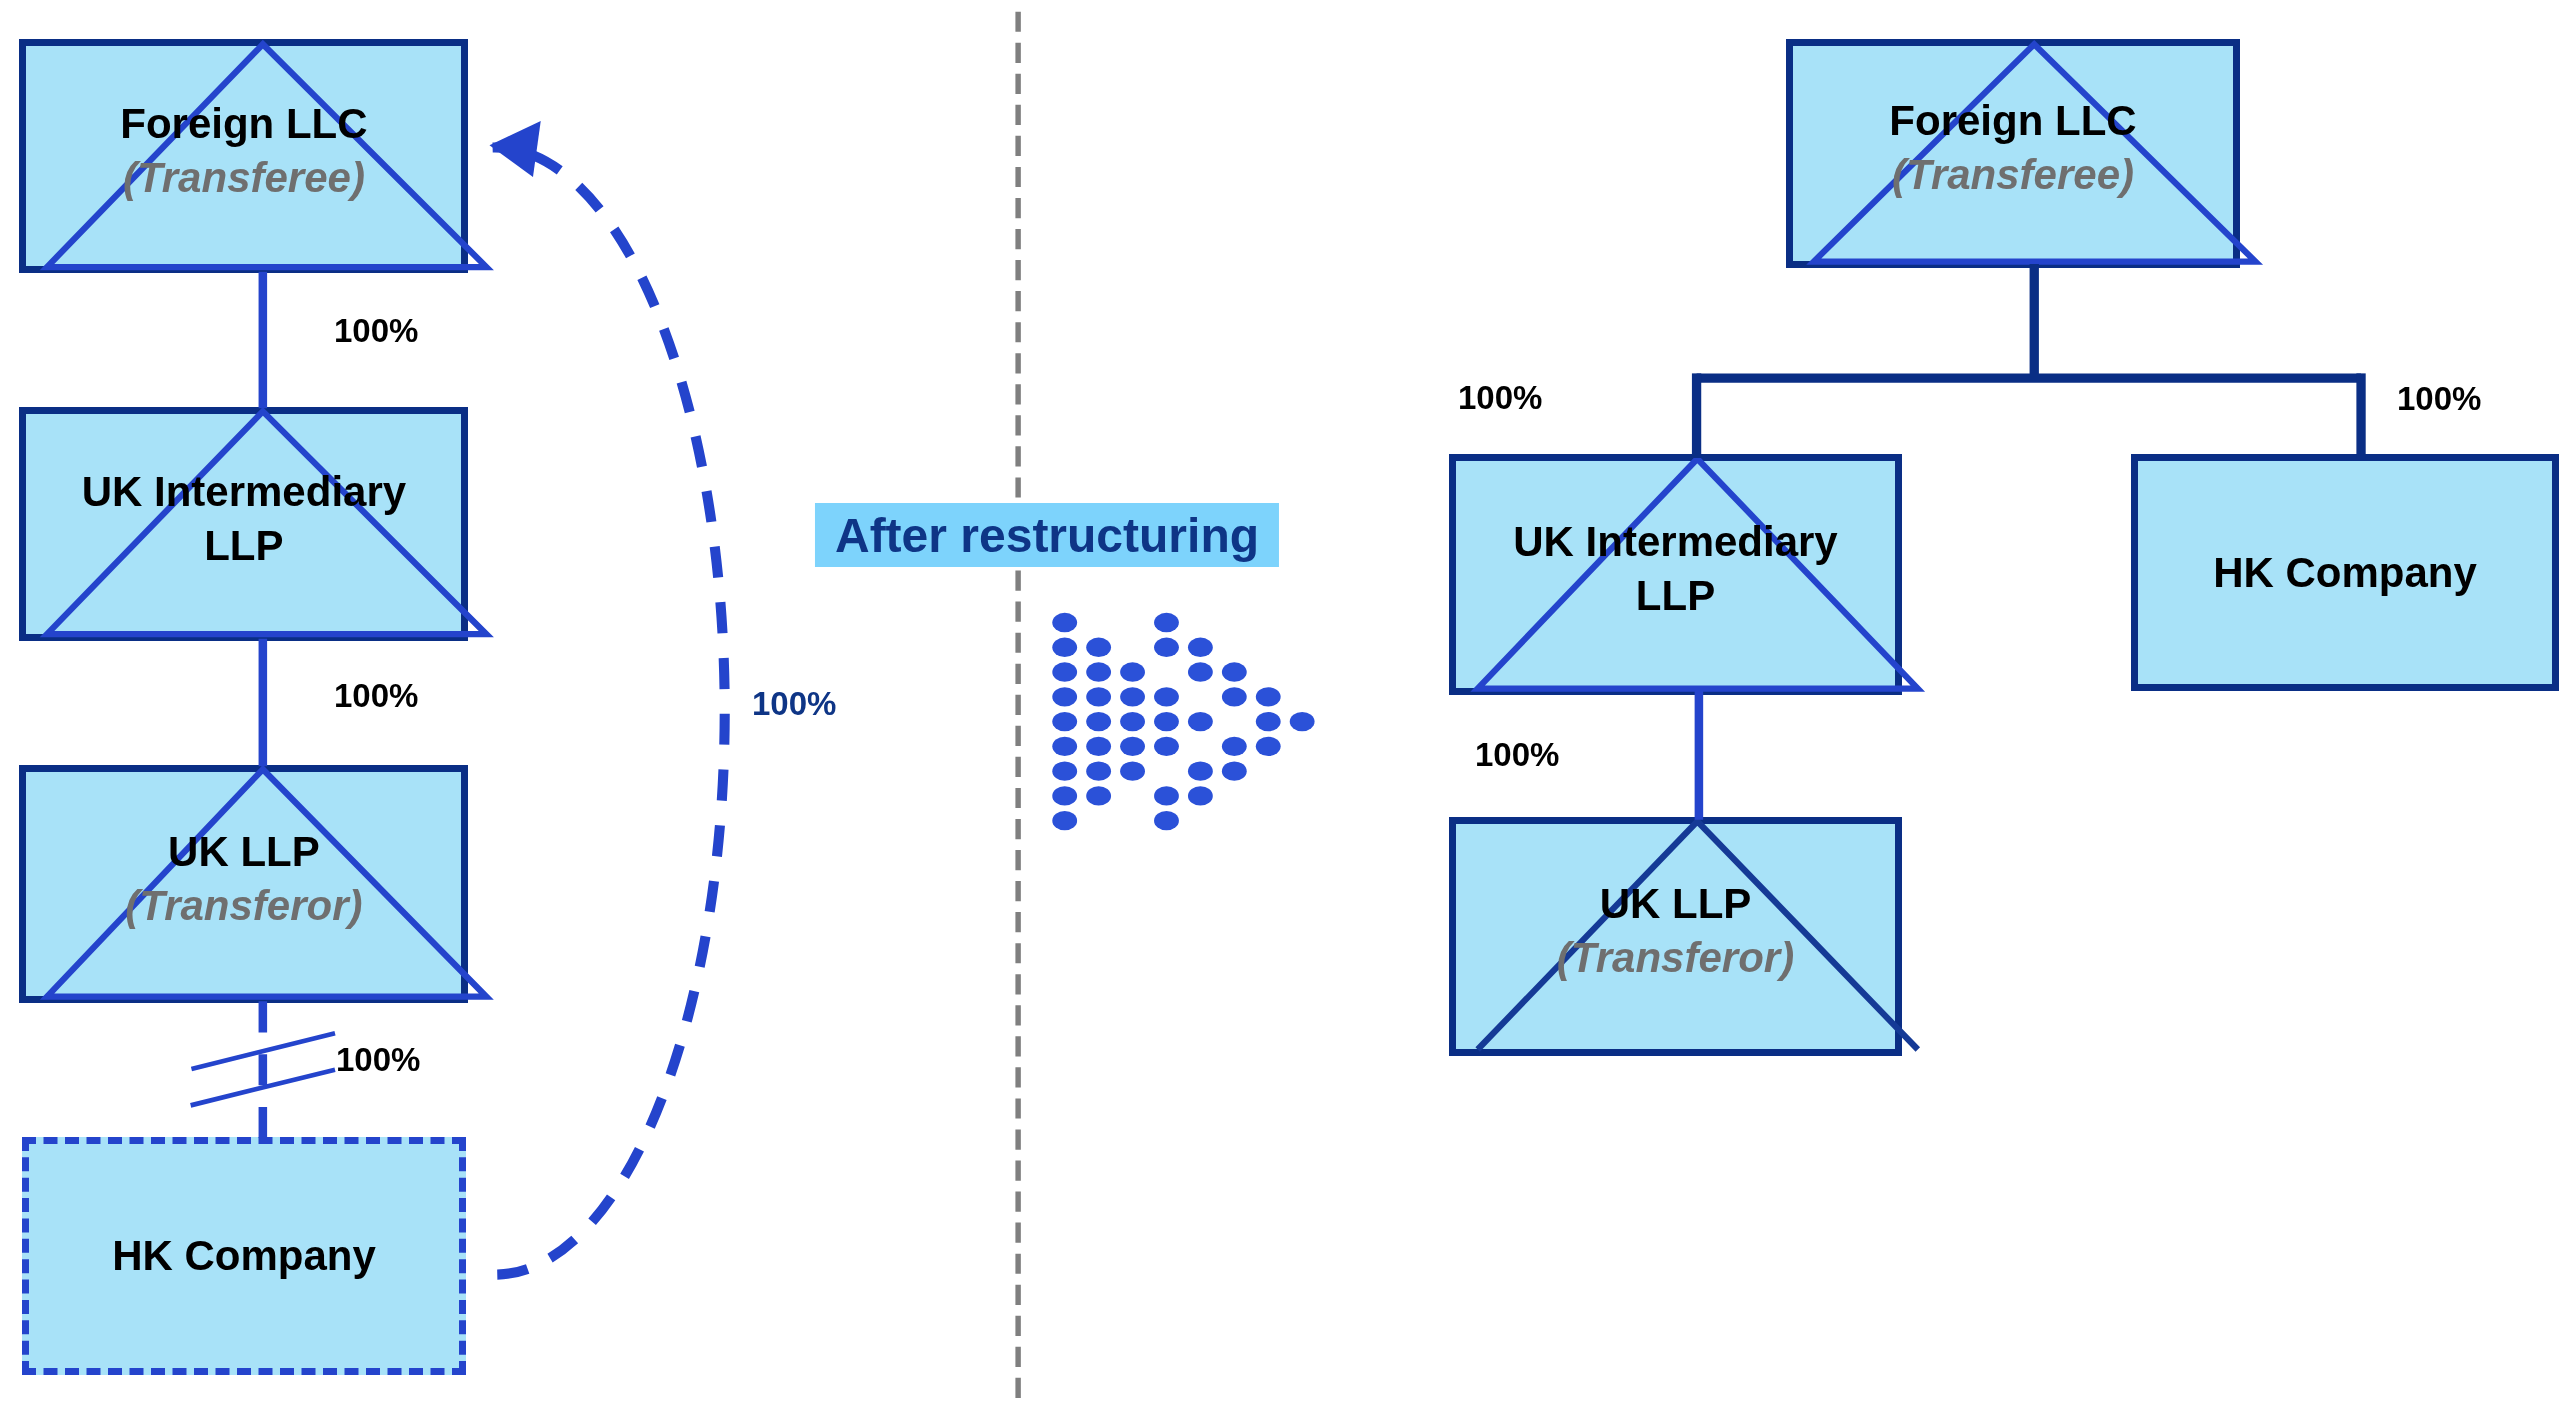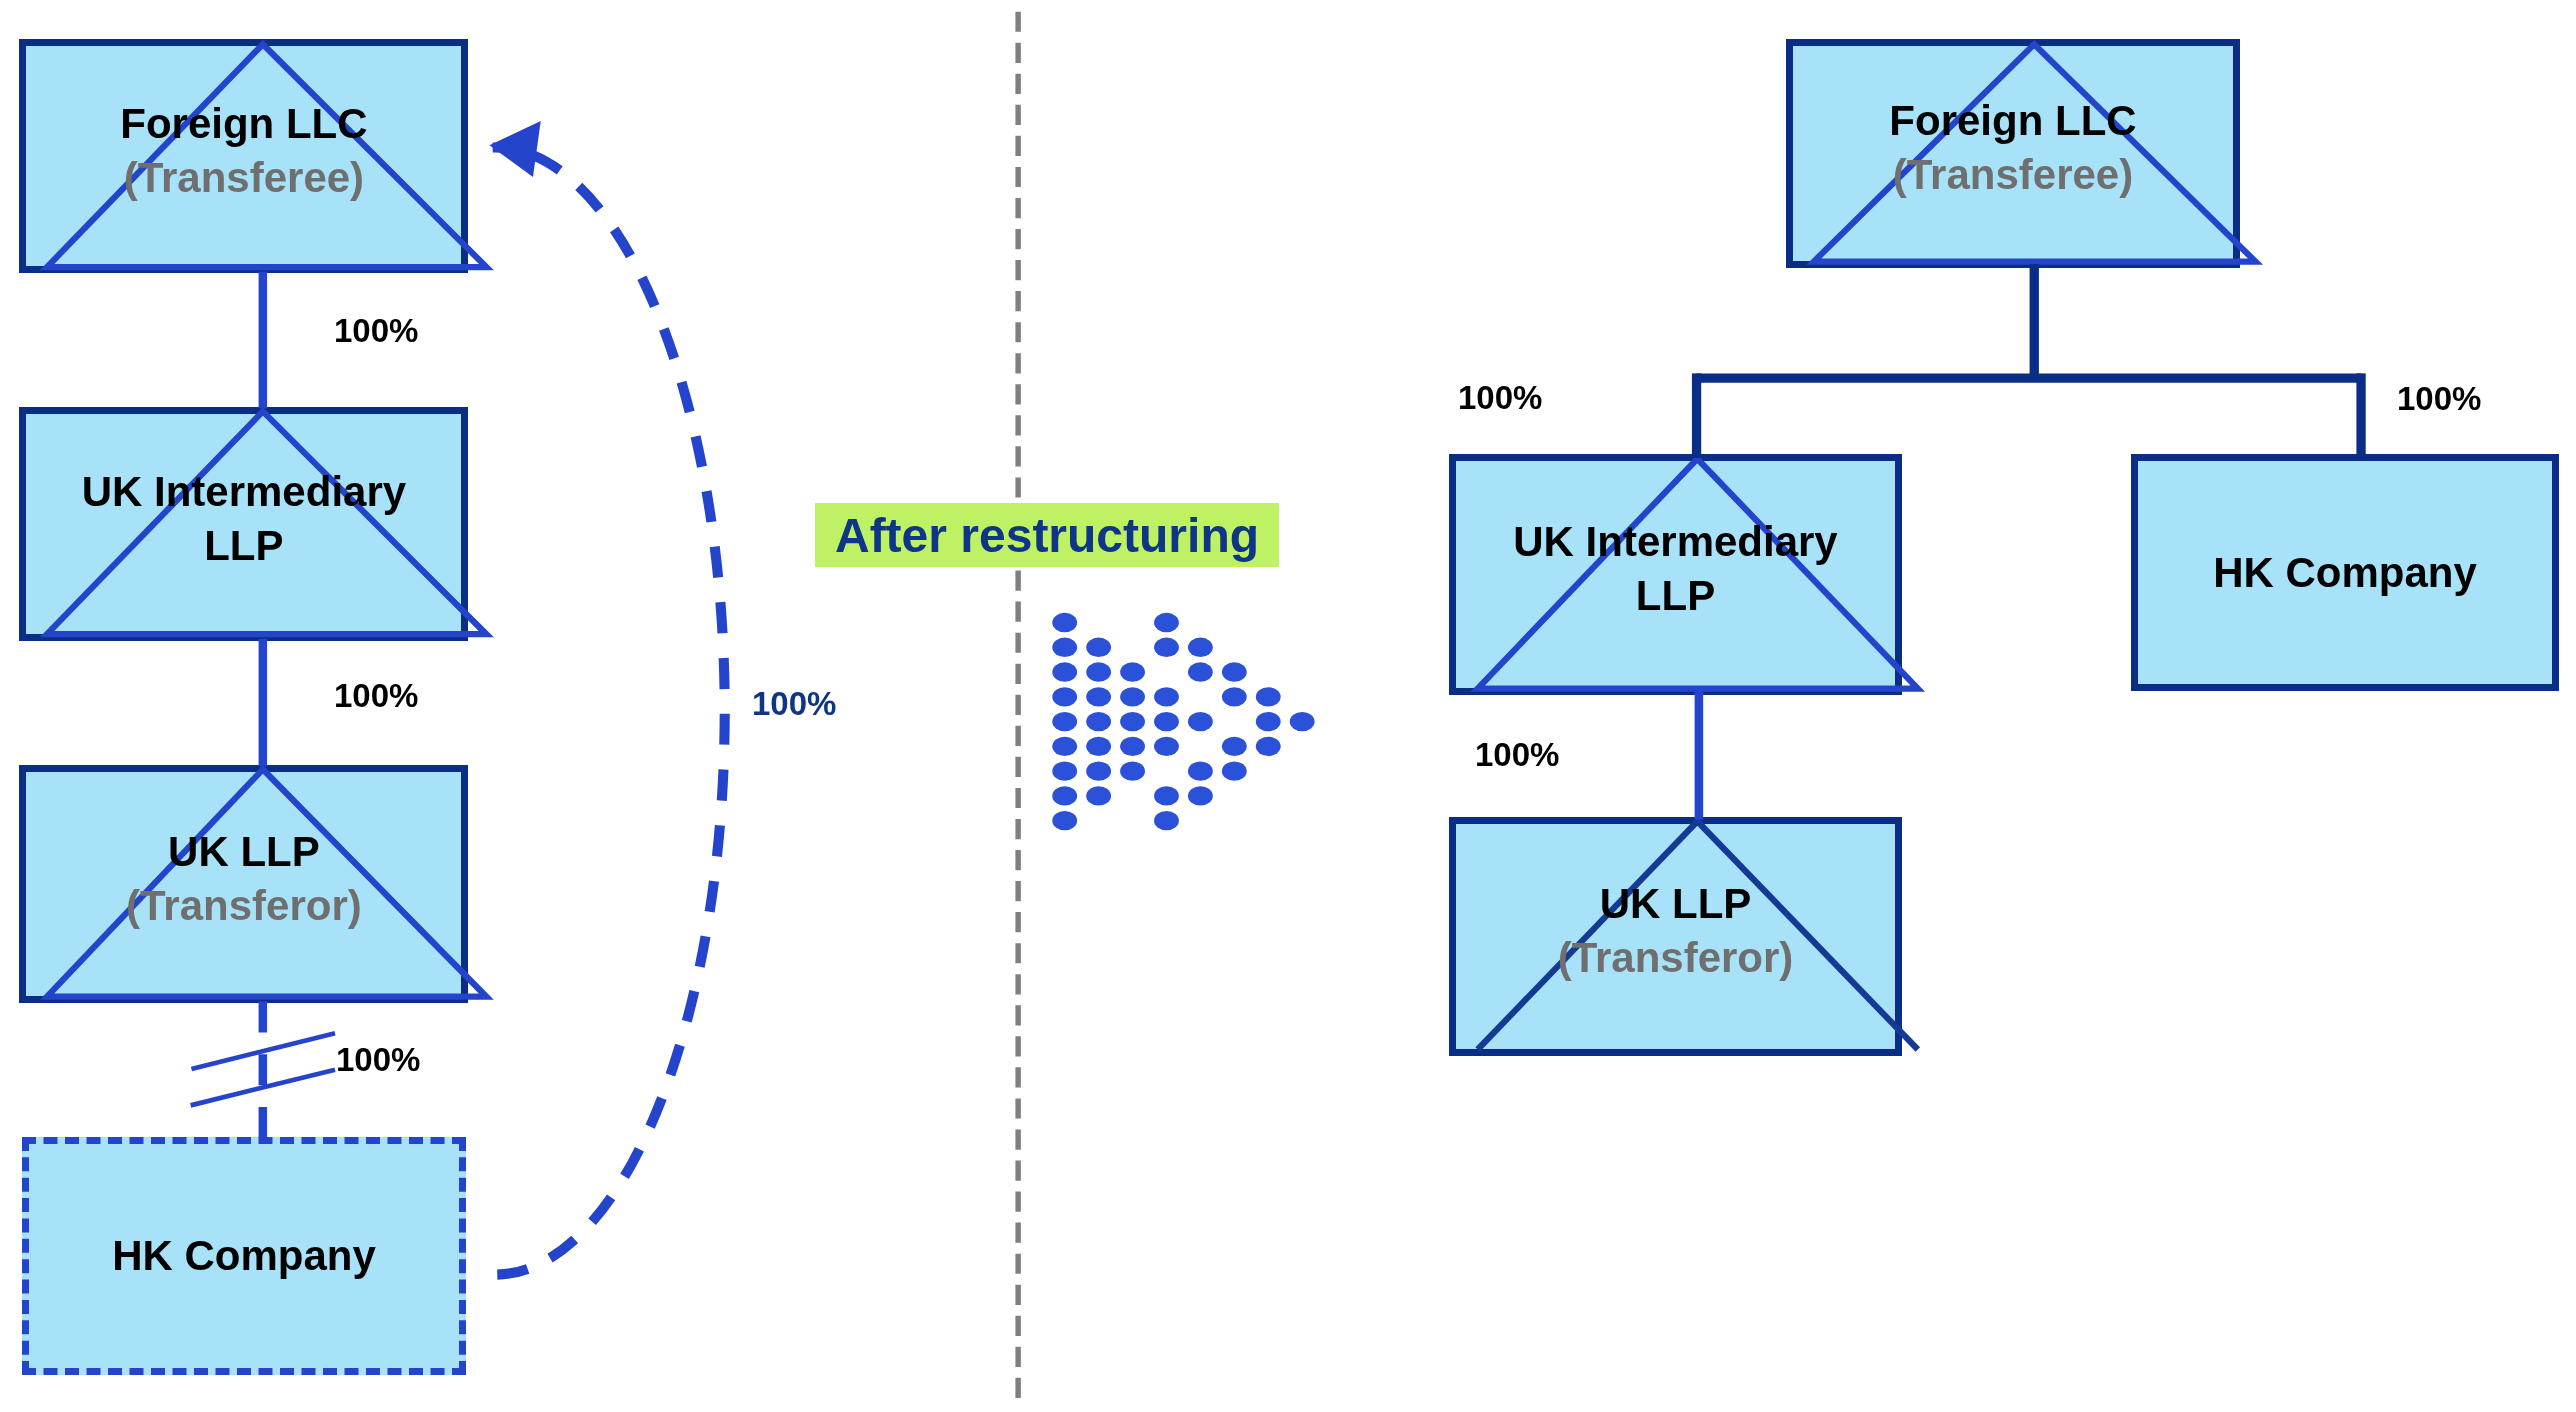--- a/index.html
+++ b/index.html
@@ -10,26 +10,26 @@
   #stage{position:relative;width:2576px;height:1412px;background:#fff;overflow:hidden;
          font-family:"Liberation Sans", sans-serif;padding-left:44px;}
   .layer{position:absolute;left:0;top:0;width:100%;height:100%;}
   #lines{z-index:2;pointer-events:none;}
   .box{position:absolute;background:var(--box_fill);border:7.8px solid var(--navy);
        box-sizing:border-box;z-index:1;}
   .box.dashed{border:7.8px dashed var(--royal);}
   .boxlabel{position:absolute;z-index:3;display:flex;flex-direction:column;align-items:center;
             justify-content:center;text-align:center;font-weight:bold;font-size:42px;
             line-height:1.28;color:var(--black);padding-bottom:11px;box-sizing:border-box;}
-  .boxlabel .muted{color:var(--text_muted);}
+  .boxlabel .muted{color:var(--text_muted);font-style:italic;}
   .pct{position:absolute;z-index:3;font-weight:bold;font-size:33px;color:var(--black);
        white-space:nowrap;}
   .pct.navy{color:var(--title_navy);}
   #title{position:absolute;z-index:3;left:1047px;top:503px;transform:translateX(-50%);
-         font-weight:bold;font-size:48px;color:var(--title_navy);background:#bef264;
+         font-weight:bold;font-size:48px;color:var(--title_navy);background:#7dd3fc;
          padding:4.7px 20px;white-space:nowrap;}
   
   #bL1{left:19.4px;top:39px;width:449px;height:234px;}
   #bL2{left:19.4px;top:407px;width:449px;height:234px;}
   #bL3{left:19.4px;top:765px;width:449px;height:238px;}
   #bL4{left:22px;top:1137px;width:444px;height:238px;}
   #lbL1{left:19.4px;top:39px;width:449px;height:234px;}
   #lbL2{left:19.4px;top:407px;width:449px;height:234px;}
   #lbL3{left:19.4px;top:765px;width:449px;height:238px;}
   #lbL4{left:22px;top:1137px;width:444px;height:238px;padding-bottom:0;}

